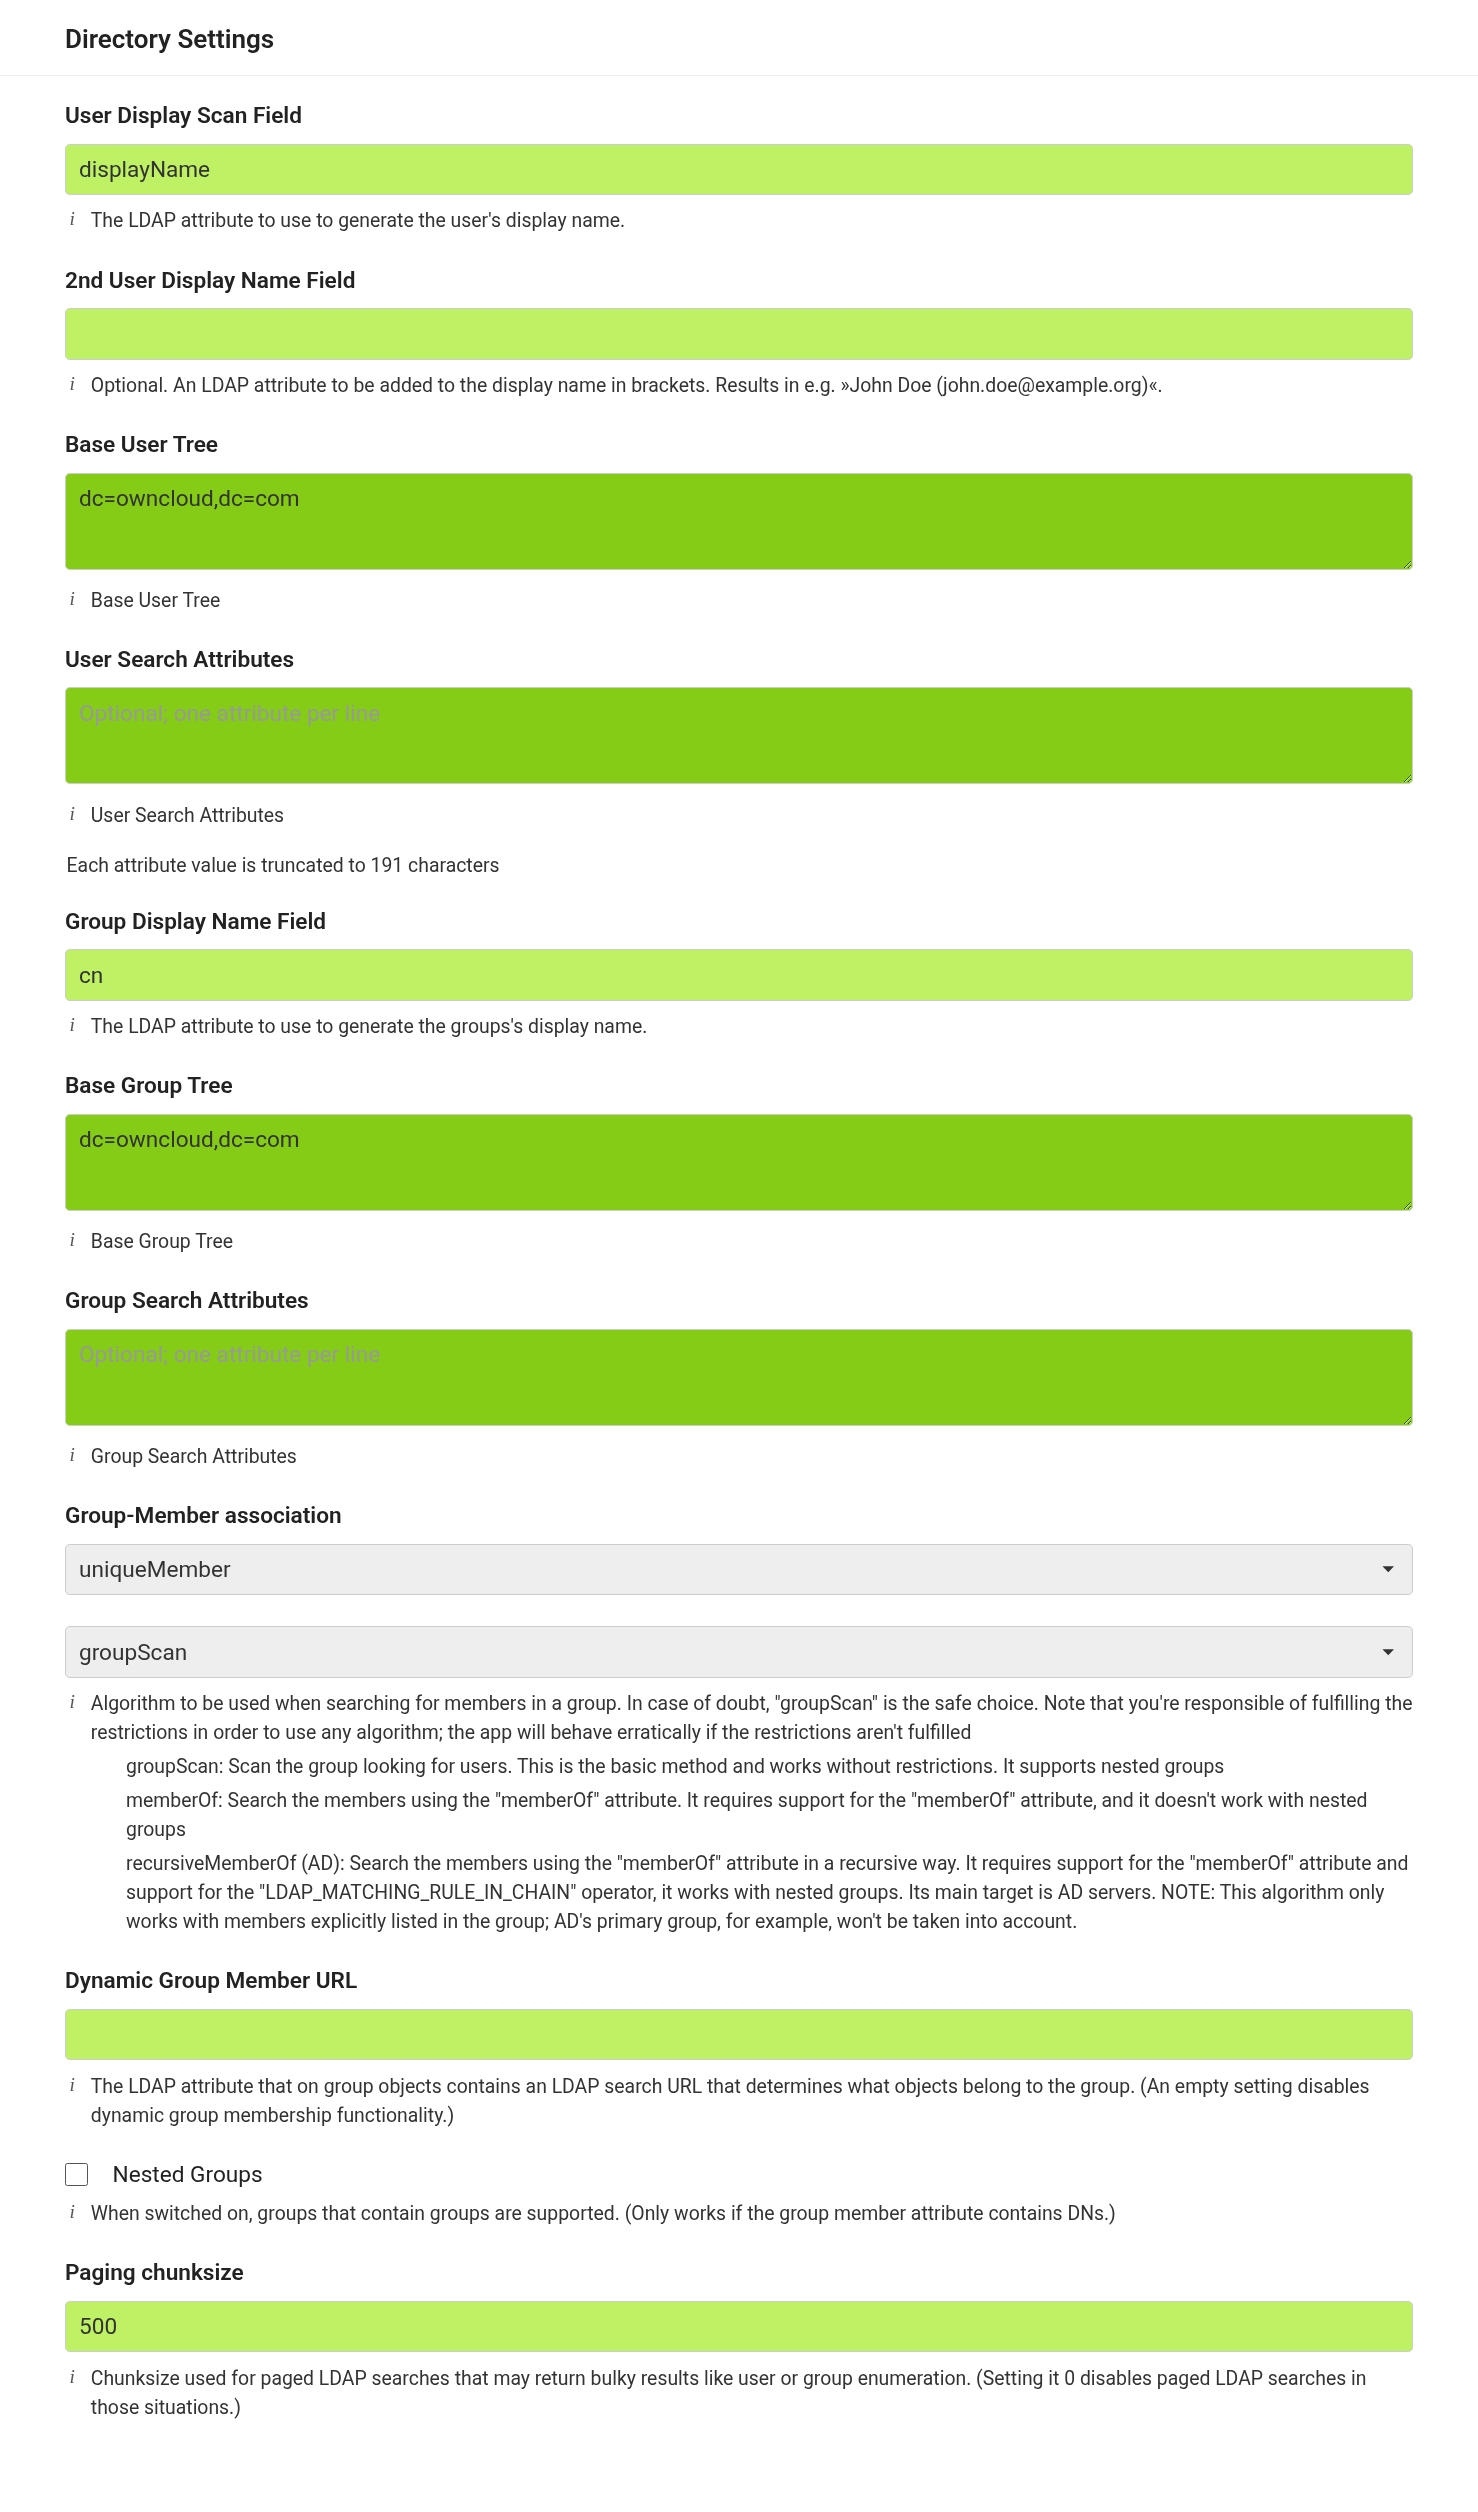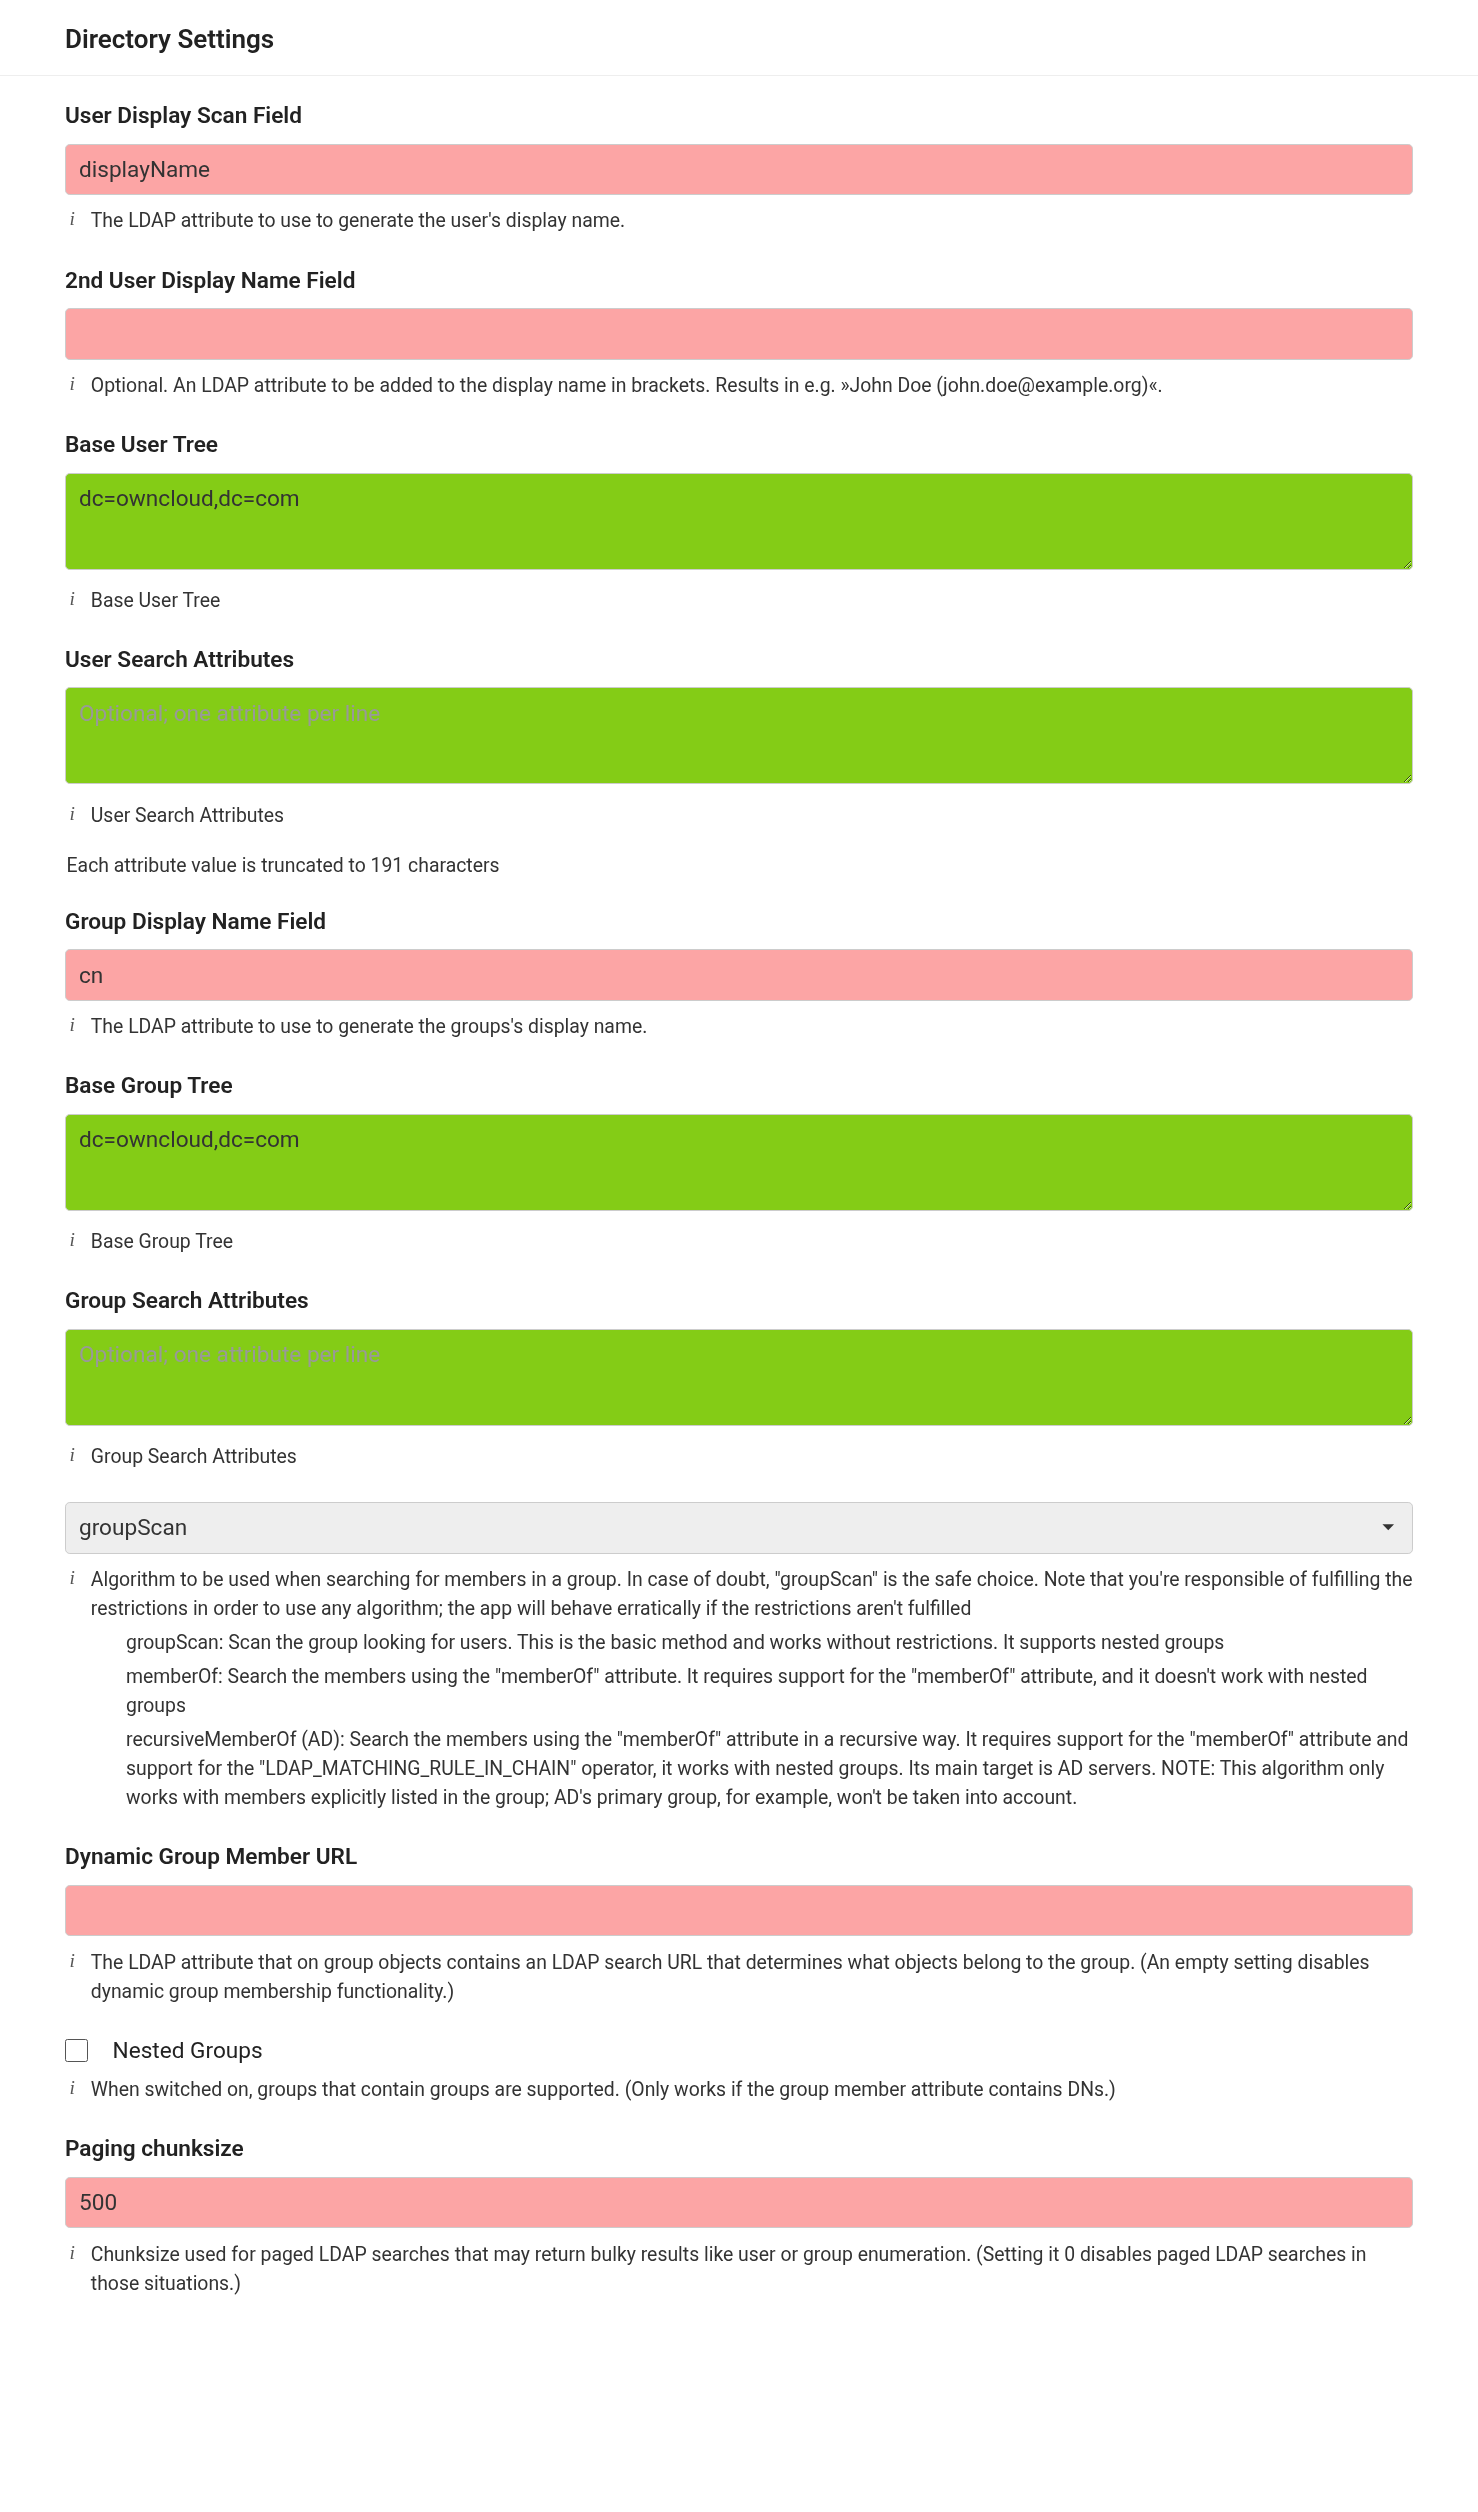--- a/index.html
+++ b/index.html
@@ -35,21 +35,21 @@
   margin-bottom: 14.5px;
   display: block;
 }
 .text-input {
   width: 100%;
   padding: 11.3px 13px;
   font-size: 22.6px;
   font-family: inherit;
   border: 0.8px solid #ccc;
   border-radius: 4.8px;
-  background: #fca5a5;
+  background: #bef264;
   color: #333;
 }
 .textarea {
   width: 100%;
   padding: 11.3px 13px;
   font-size: 22.6px;
   font-family: inherit;
   border: 0.8px solid #ccc;
   border-radius: 4.8px;
   background: #84cc16;
@@ -203,20 +203,33 @@
 
   <div class="field-group">
     <label class="field-label">Group Search Attributes</label>
     <textarea class="textarea" placeholder="Optional; one attribute per line" style=""></textarea>
     <div class="help-row">
       <span class="info-icon">i</span>
       <span class="help-text">Group Search Attributes</span>
     </div>
   </div>
 
+  <div class="field-group">
+    <label class="field-label">Group-Member association</label>
+    <div class="select-wrap">
+      <select class="select">
+        <option>uniqueMember</option>
+      </select>
+      <span class="select-arrow">
+        <svg width="14.5" height="14.5" viewBox="0 0 10 10">
+            <path d="M1 3 L5 7 L9 3 Z" fill="#333"></path>
+          </svg>
+      </span>
+    </div>
+  </div>
 
   <div class="field-group">
     <div class="select-wrap">
       <select class="select">
         <option>groupScan</option>
       </select>
       <span class="select-arrow">
         <svg width="14.5" height="14.5" viewBox="0 0 10 10">
             <path d="M1 3 L5 7 L9 3 Z" fill="#333"></path>
           </svg>

